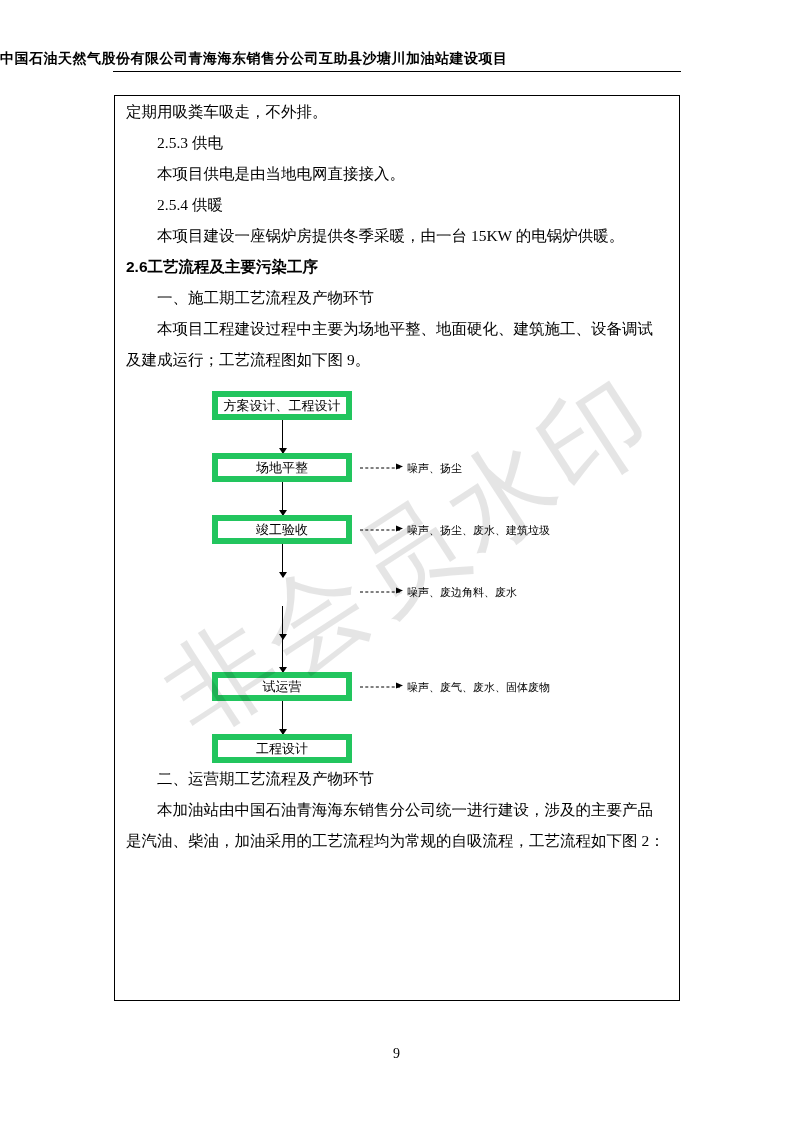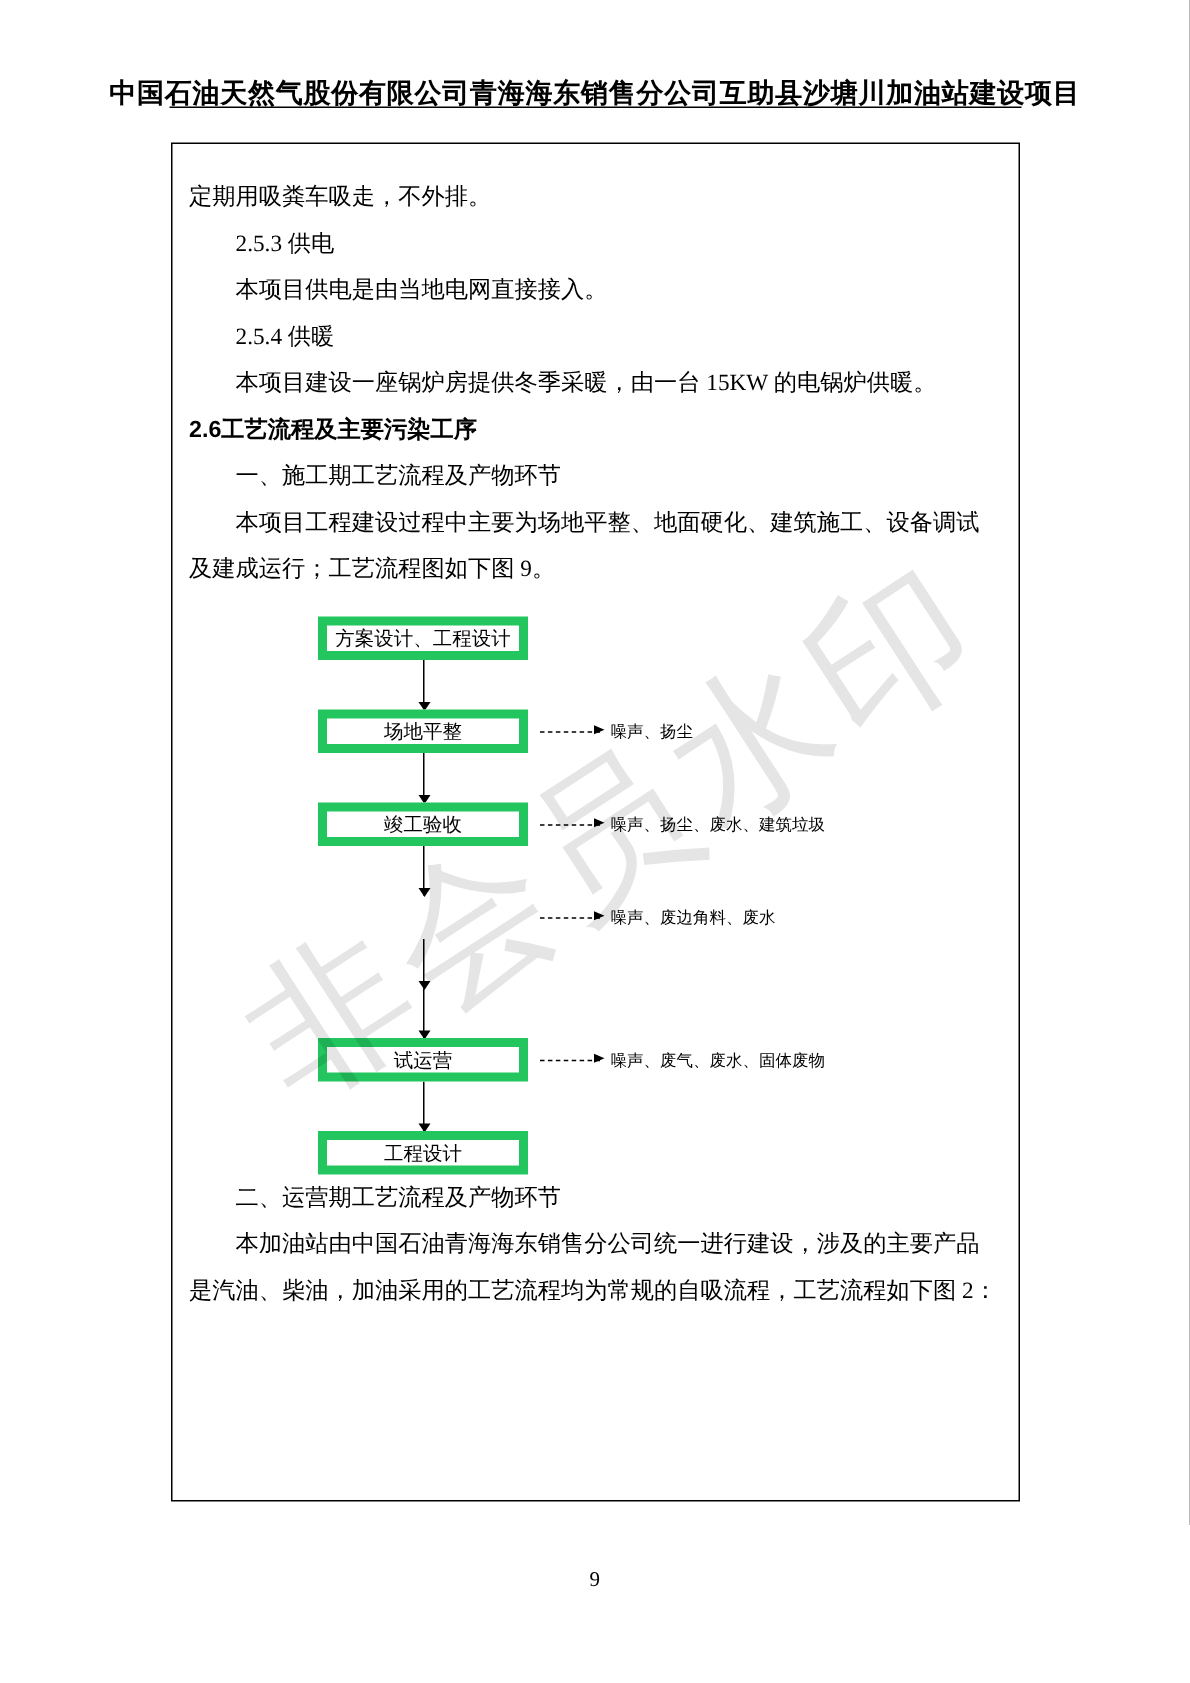--- a/index.html
+++ b/index.html
@@ -13,43 +13,42 @@
     color: #000;
     overflow: hidden;
   }
 
   
   .doc-header {
     position: absolute;
     top: 50px;
     left: 0;
     width: 100%;
-    text-align: center;
-    font-size: 18px;
+    font-size: 14px;
     font-weight: bold;
     letter-spacing: 0.5px;
   }
   .header-rule {
     position: absolute;
     top: 71px;
     left: 113px;
     width: 568px;
     border-top: 1.5px solid #000;
   }
 
   
   .frame {
     position: absolute;
     left: 114px;
     top: 95px;
     width: 566px;
     height: 906px;
     border: 1px solid #000;
     box-sizing: border-box;
-    padding: 20px 11px;
+    padding: 0 11px;
   }
   .frame p {
     margin: 0;
     font-size: 15.5px;
     line-height: 31px;
   }
   .indent { text-indent: 2em; }
   .h-bold {
     font-weight: bold;
     font-size: 16px;

